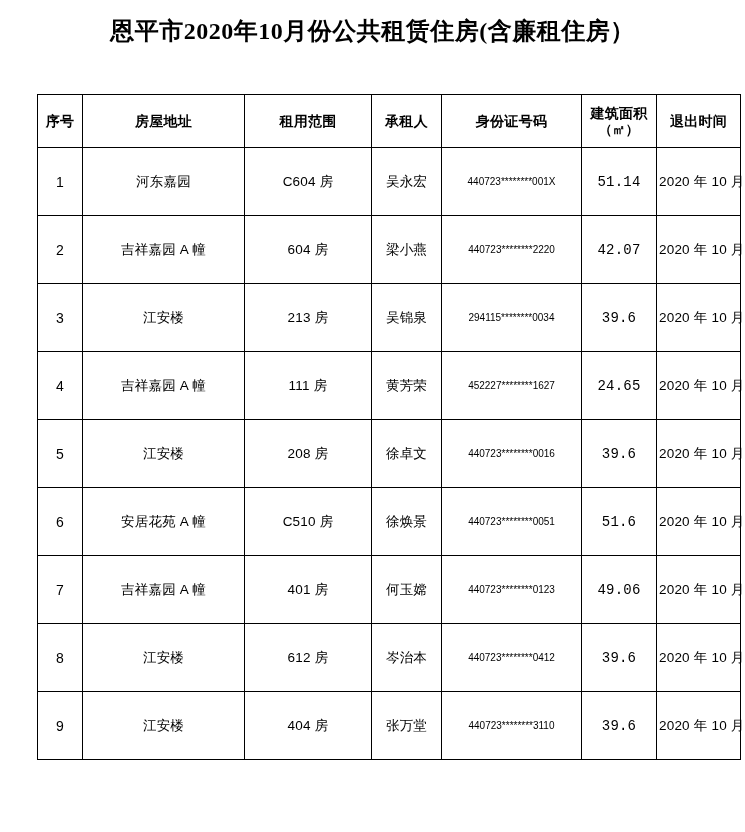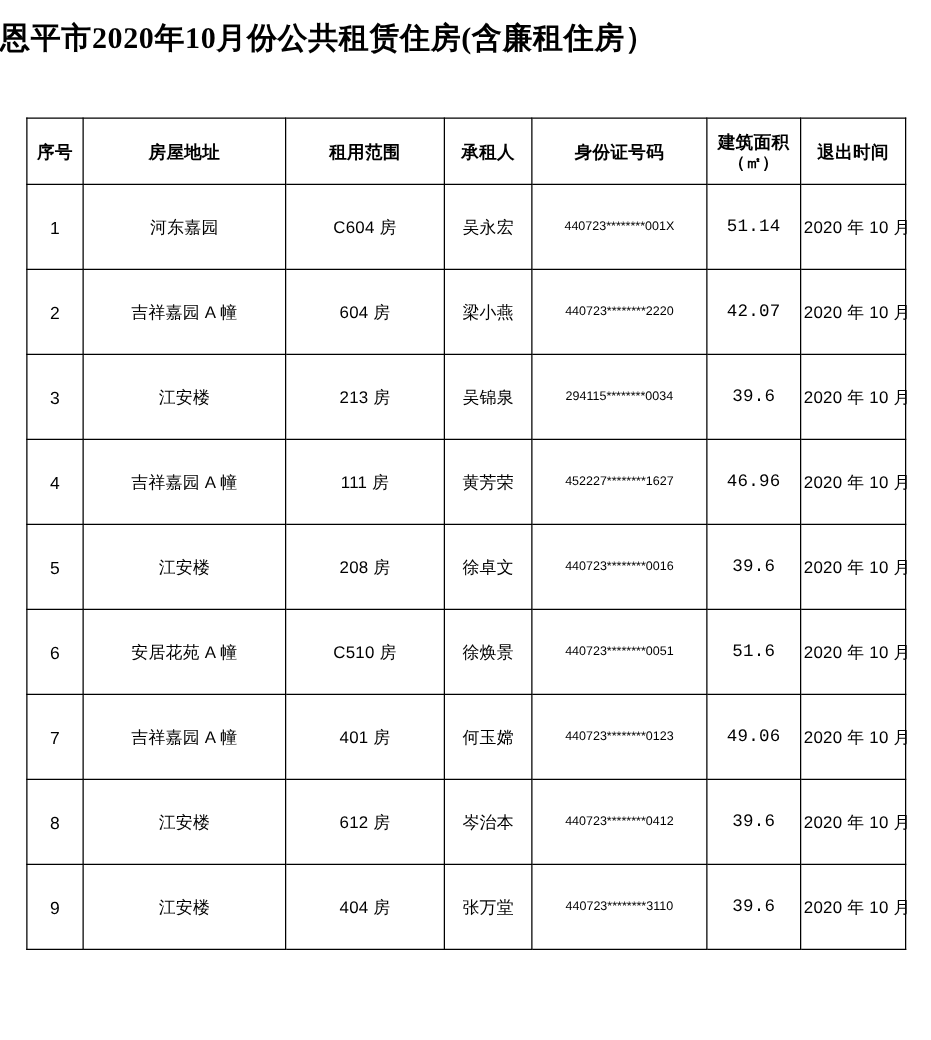--- a/index.html
+++ b/index.html
@@ -17,40 +17,41 @@
   }
   .page {
     position: relative;
     width: 745px;
     height: 832px;
     box-sizing: border-box;
   }
   
   .title-block {
     padding-top: 10px;
-    text-align: left;
+    text-align: center;
   }
   .title-line {
     font-family: "Liberation Serif", "DejaVu Serif", serif;
     font-weight: bold;
     font-size: 24px;
     line-height: 42px;
     letter-spacing: 0.5px;
     color: #000000;
     white-space: nowrap;
   }
   .title-line-2 {
     margin-top: 2px;
   }
   
   .table-wrap {
     margin-top: 42px;
     padding-left: 21px;
     padding-right: 10px;
     box-sizing: border-box;
+    margin-left: 16px;
   }
   table.notice-table {
     border-collapse: collapse;
     table-layout: fixed;
     width: 703px;
     border: 1.6px solid #000000;
   }
   table.notice-table col.c-idx    { width: 45px;  }
   table.notice-table col.c-addr   { width: 162px; }
   table.notice-table col.c-scope  { width: 127px; }
@@ -166,21 +167,21 @@
             <td class="col-id">294115********0034</td>
             <td class="col-area">39.6</td>
             <td class="col-date">2020 年 10 月</td>
           </tr>
           <tr>
             <td class="col-idx">4</td>
             <td class="col-addr">吉祥嘉园 A 幢</td>
             <td class="col-scope">111 房</td>
             <td class="col-tenant">黄芳荣</td>
             <td class="col-id">452227********1627</td>
-            <td class="col-area">46.96</td>
+            <td class="col-area">24.65</td>
             <td class="col-date">2020 年 10 月</td>
           </tr>
           <tr>
             <td class="col-idx">5</td>
             <td class="col-addr">江安楼</td>
             <td class="col-scope">208 房</td>
             <td class="col-tenant">徐卓文</td>
             <td class="col-id">440723********0016</td>
             <td class="col-area">39.6</td>
             <td class="col-date">2020 年 10 月</td>

